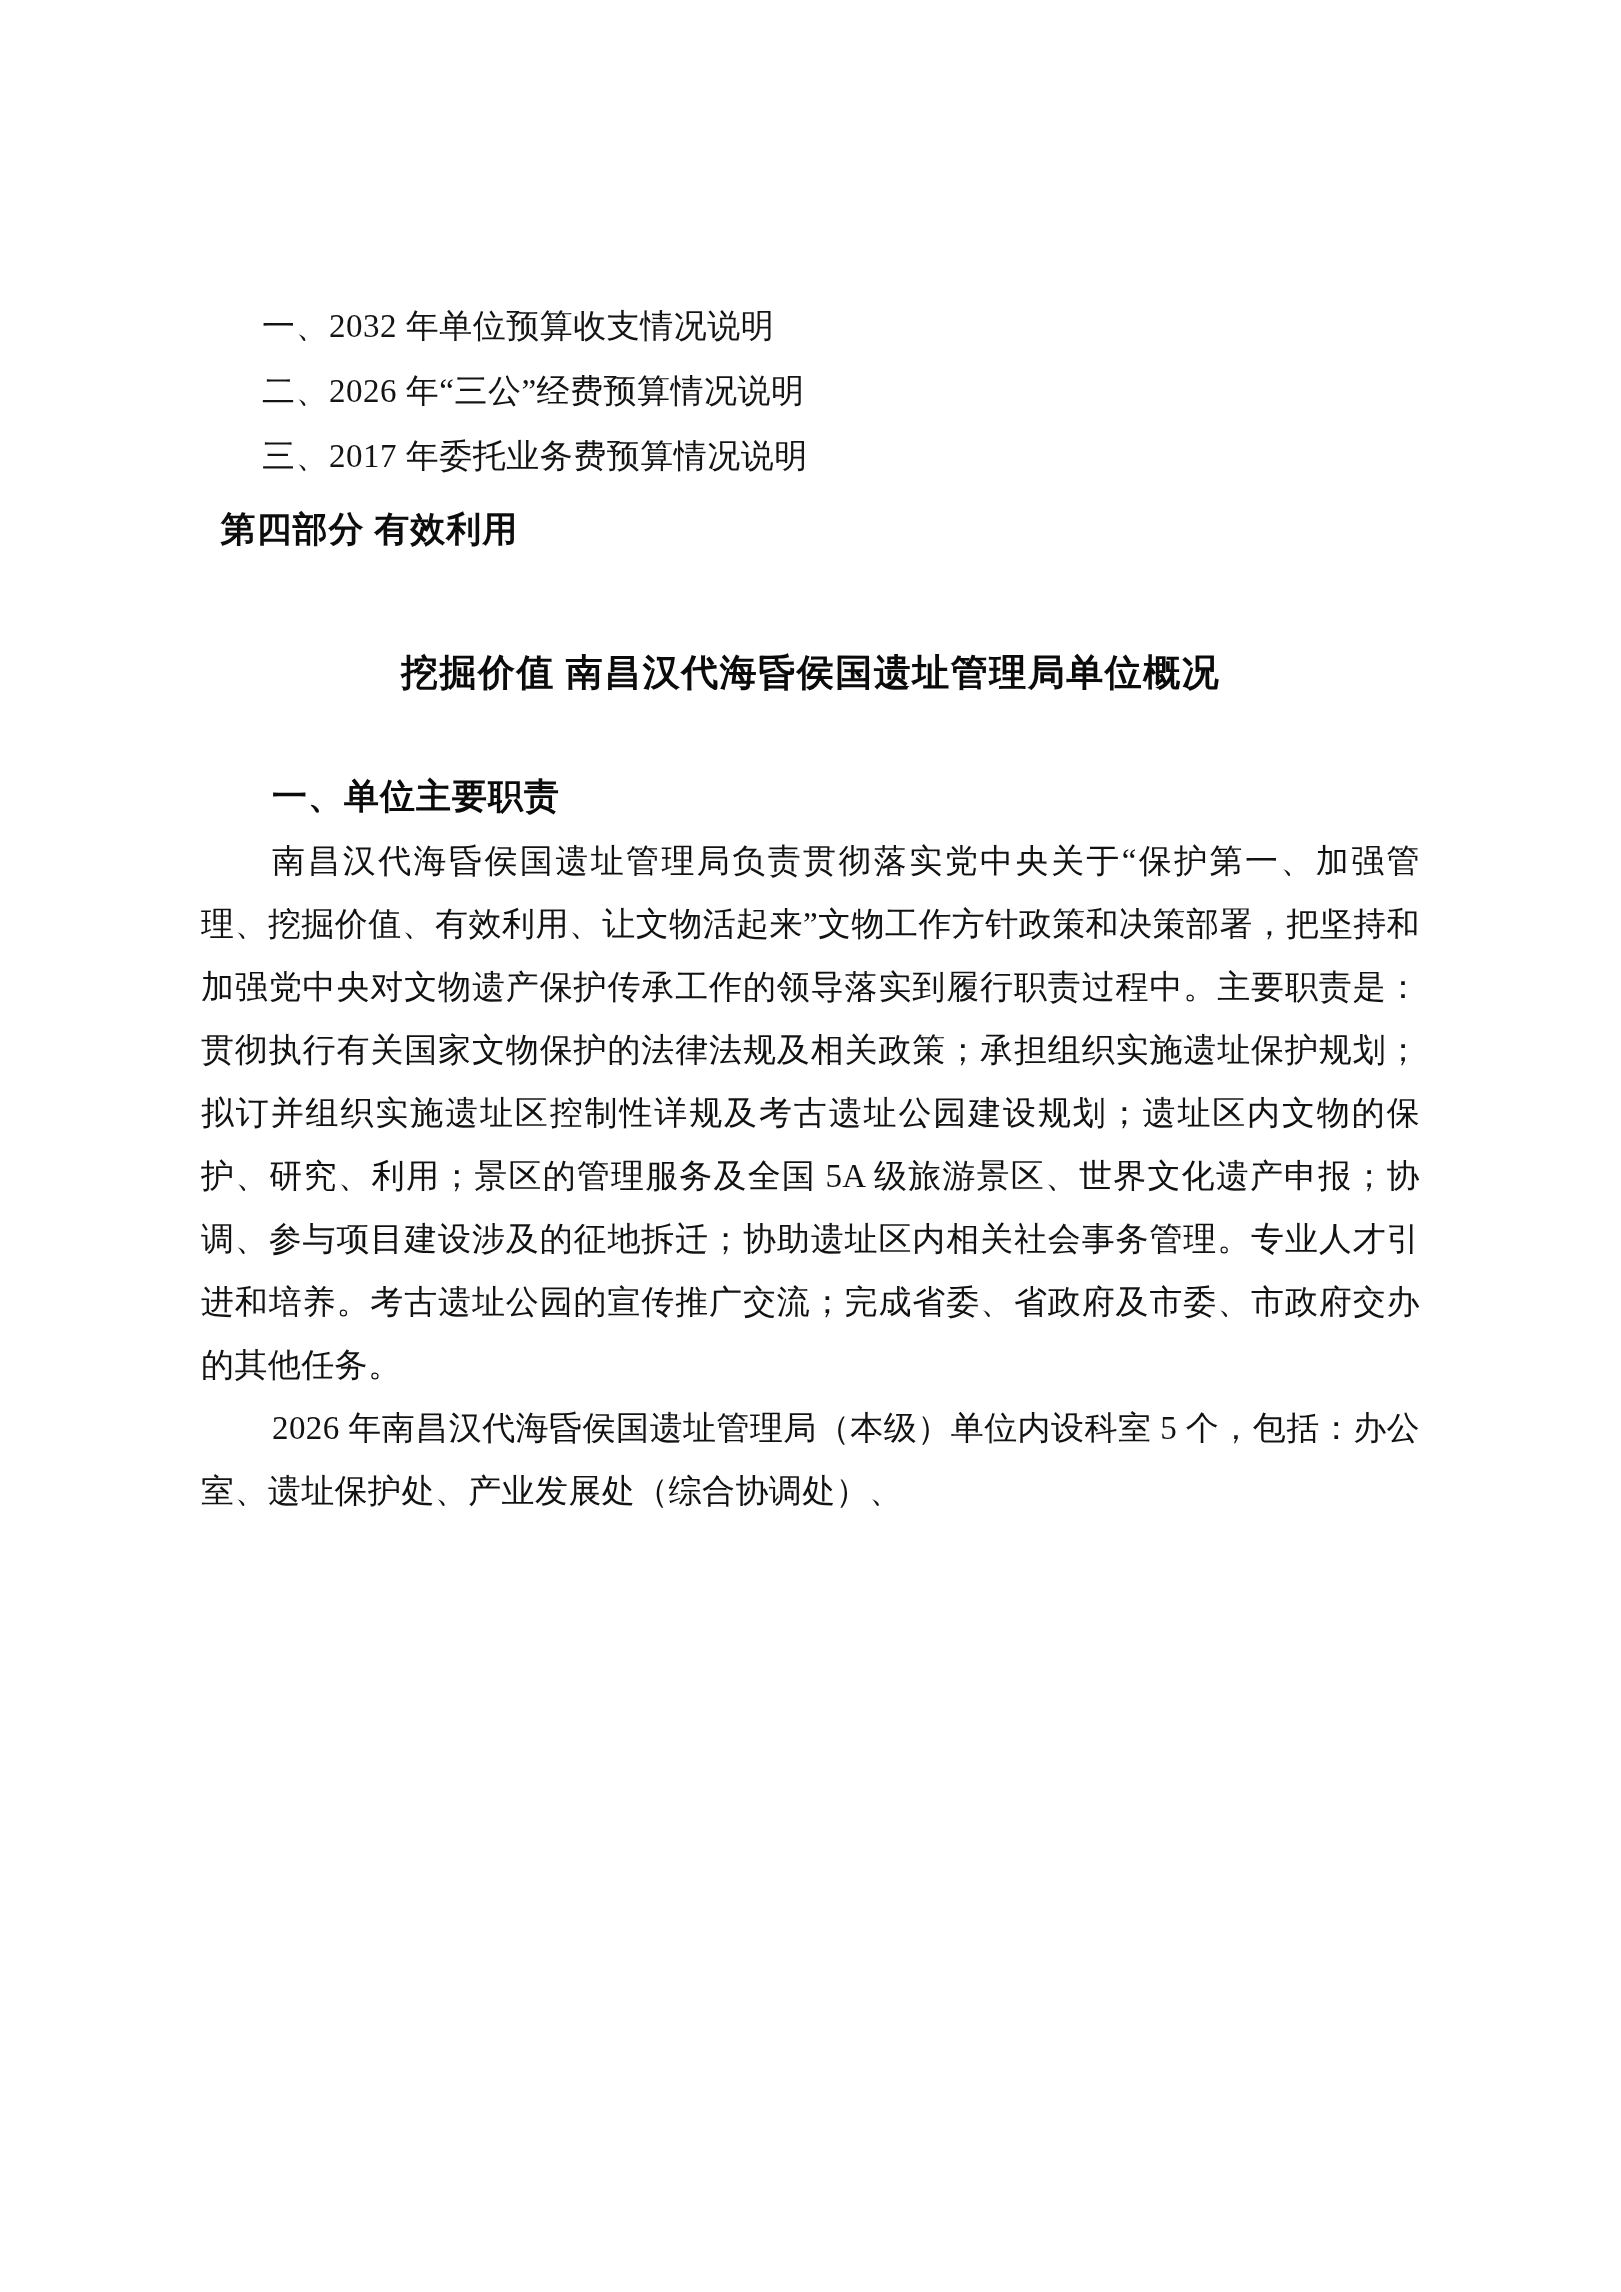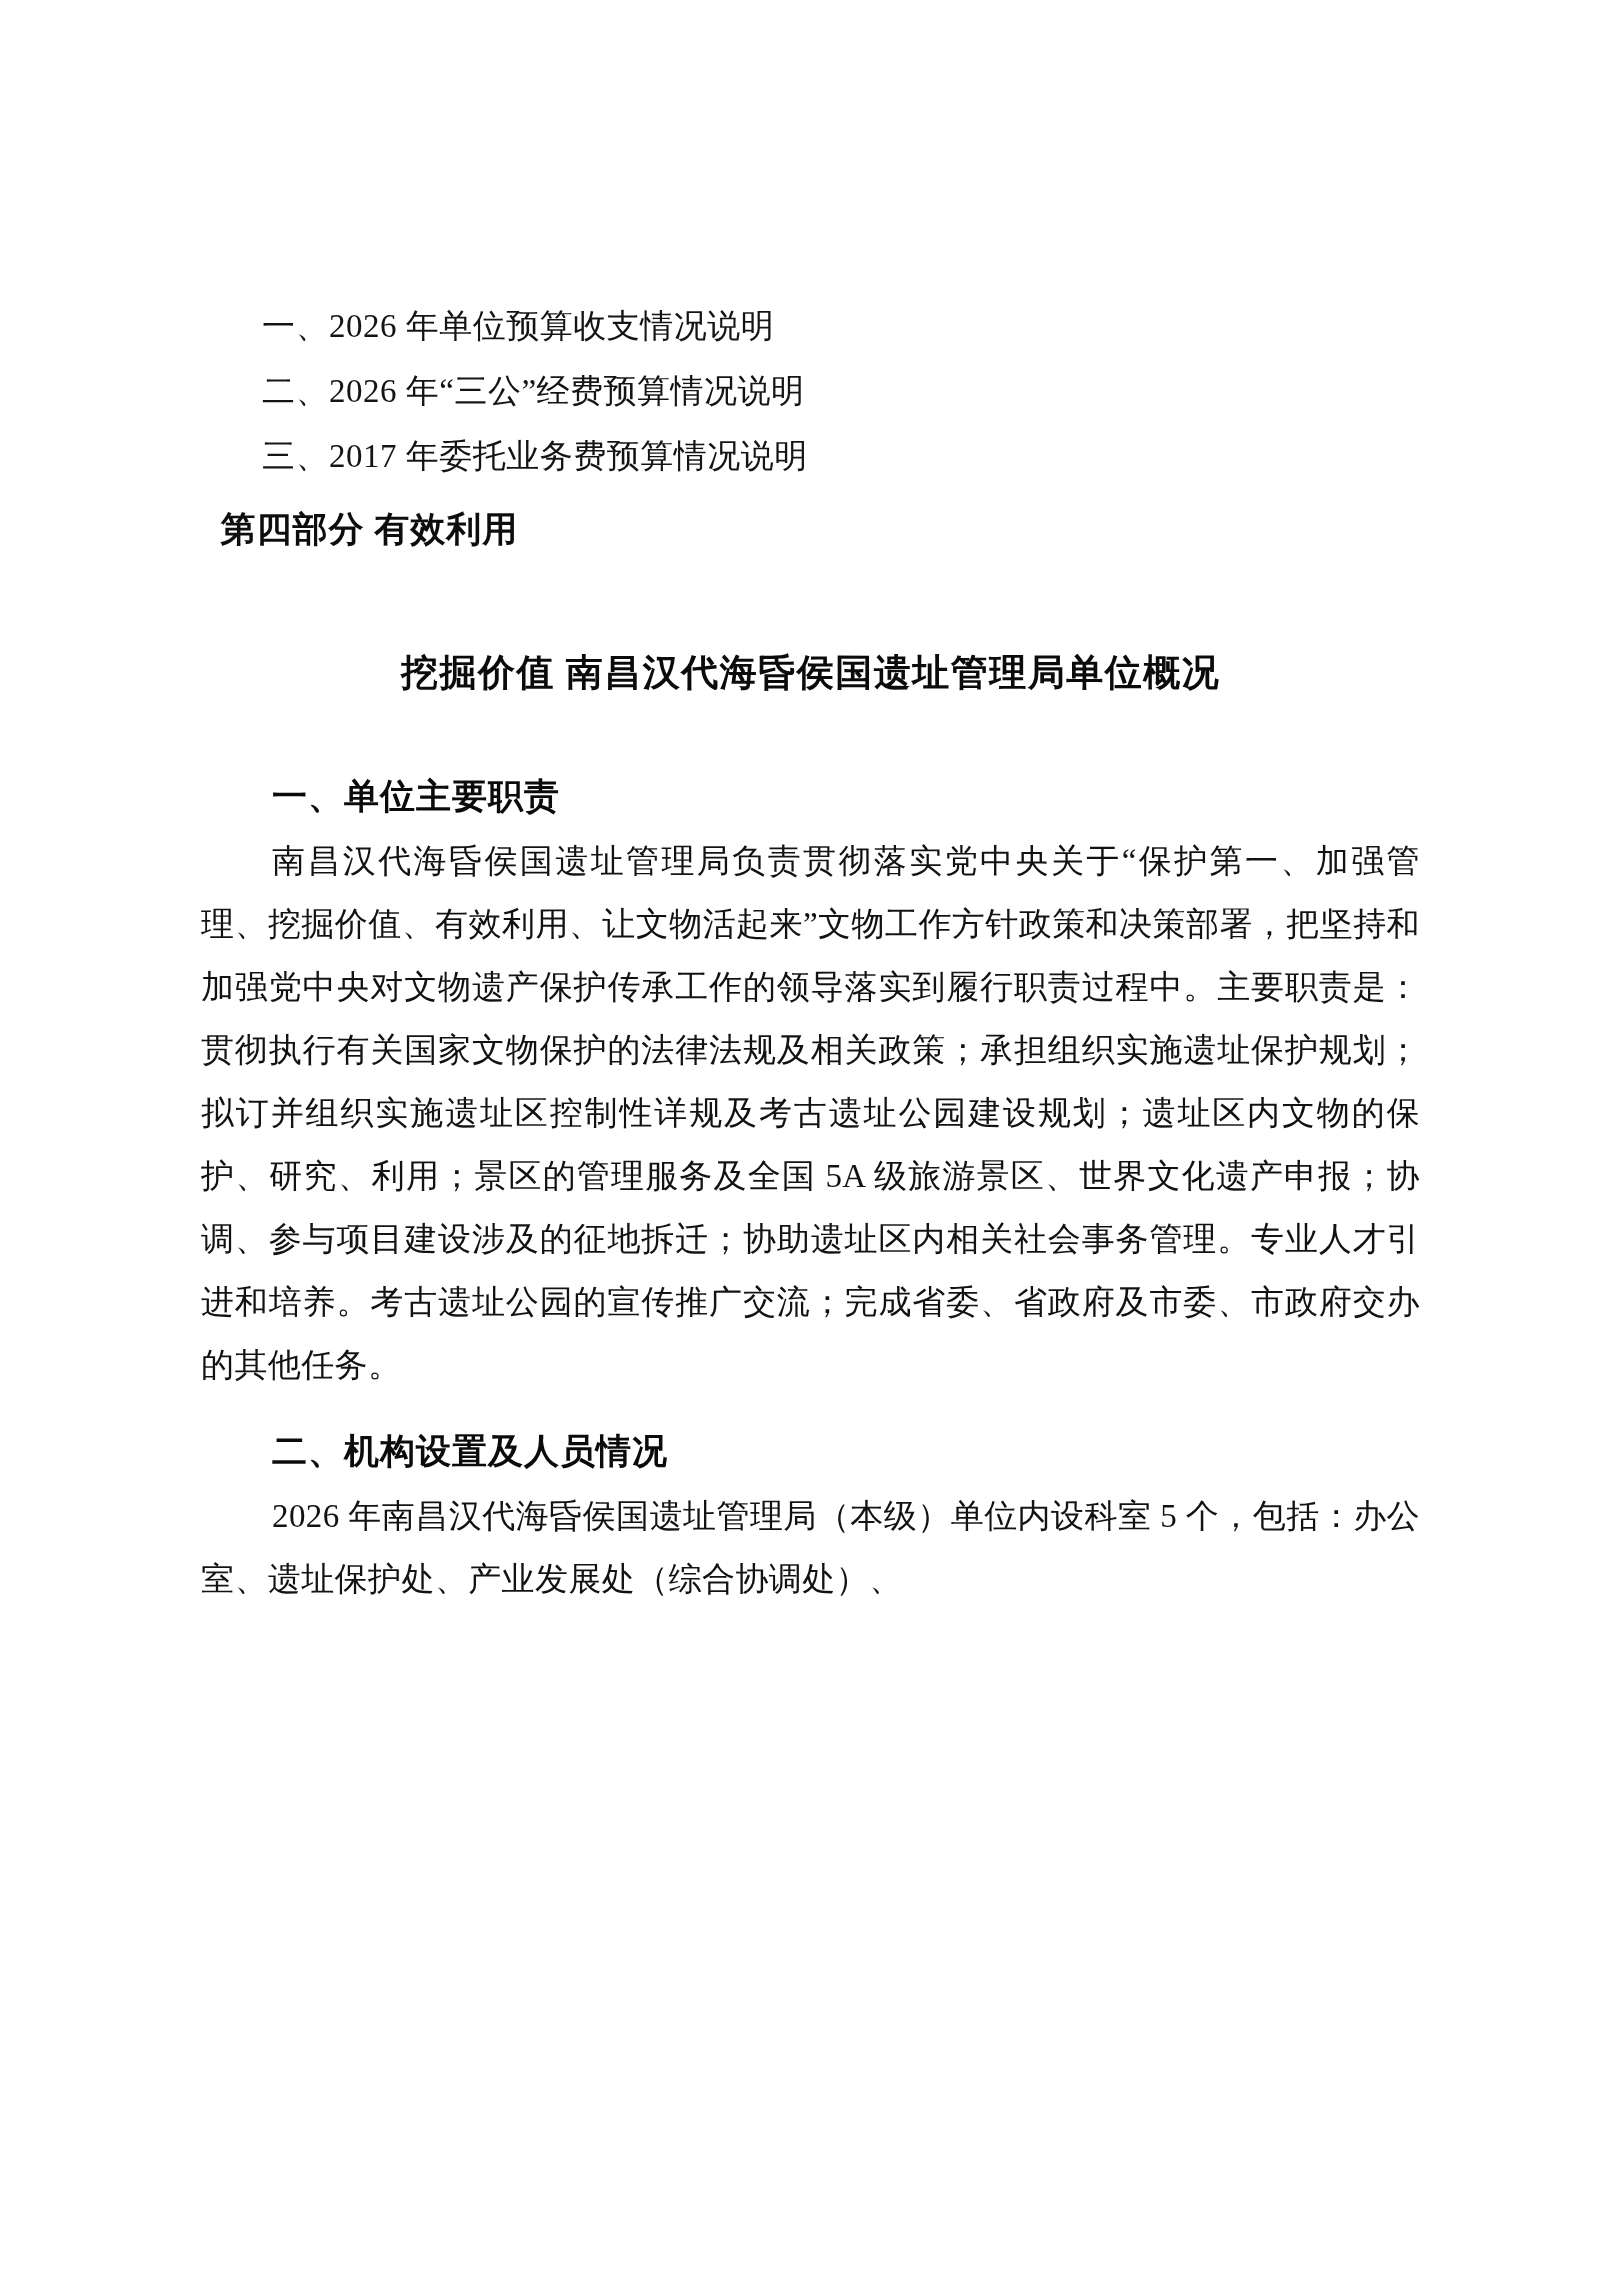--- a/index.html
+++ b/index.html
@@ -70,29 +70,28 @@
     color: #121212;
     margin: 0;
   }
 </style>
 </head>
 <body>
 
 <div class="page">
 
   <div class="toc-list">
-    <div class="toc-item">一、2026 年单位预算收支情况说明</div>
+    <div class="toc-item">一、2032 年单位预算收支情况说明</div>
     <div class="toc-item">二、2026 年“三公”经费预算情况说明</div>
     <div class="toc-item">三、2017 年委托业务费预算情况说明</div>
   </div>
 
   <div class="part-heading">第四部分   有效利用</div>
 
   <div class="title-main">挖掘价值    南昌汉代海昏侯国遗址管理局单位概况</div>
 
   <div class="section-heading">一、单位主要职责</div>
   <p class="body-par">南昌汉代海昏侯国遗址管理局负责贯彻落实党中央关于“保护第一、加强管理、挖掘价值、有效利用、让文物活起来”文物工作方针政策和决策部署，把坚持和加强党中央对文物遗产保护传承工作的领导落实到履行职责过程中。主要职责是：贯彻执行有关国家文物保护的法律法规及相关政策；承担组织实施遗址保护规划；拟订并组织实施遗址区控制性详规及考古遗址公园建设规划；遗址区内文物的保护、研究、利用；景区的管理服务及全国 5A 级旅游景区、世界文化遗产申报；协调、参与项目建设涉及的征地拆迁；协助遗址区内相关社会事务管理。专业人才引进和培养。考古遗址公园的宣传推广交流；完成省委、省政府及市委、市政府交办的其他任务。</p>
 
-  <div class="section-heading tight">二、机构设置及人员情况</div>
   <p class="body-par">2026 年南昌汉代海昏侯国遗址管理局（本级）单位内设科室 5 个，包括：办公室、遗址保护处、产业发展处（综合协调处）、</p>
 
 </div>
 
 
 </body></html>

